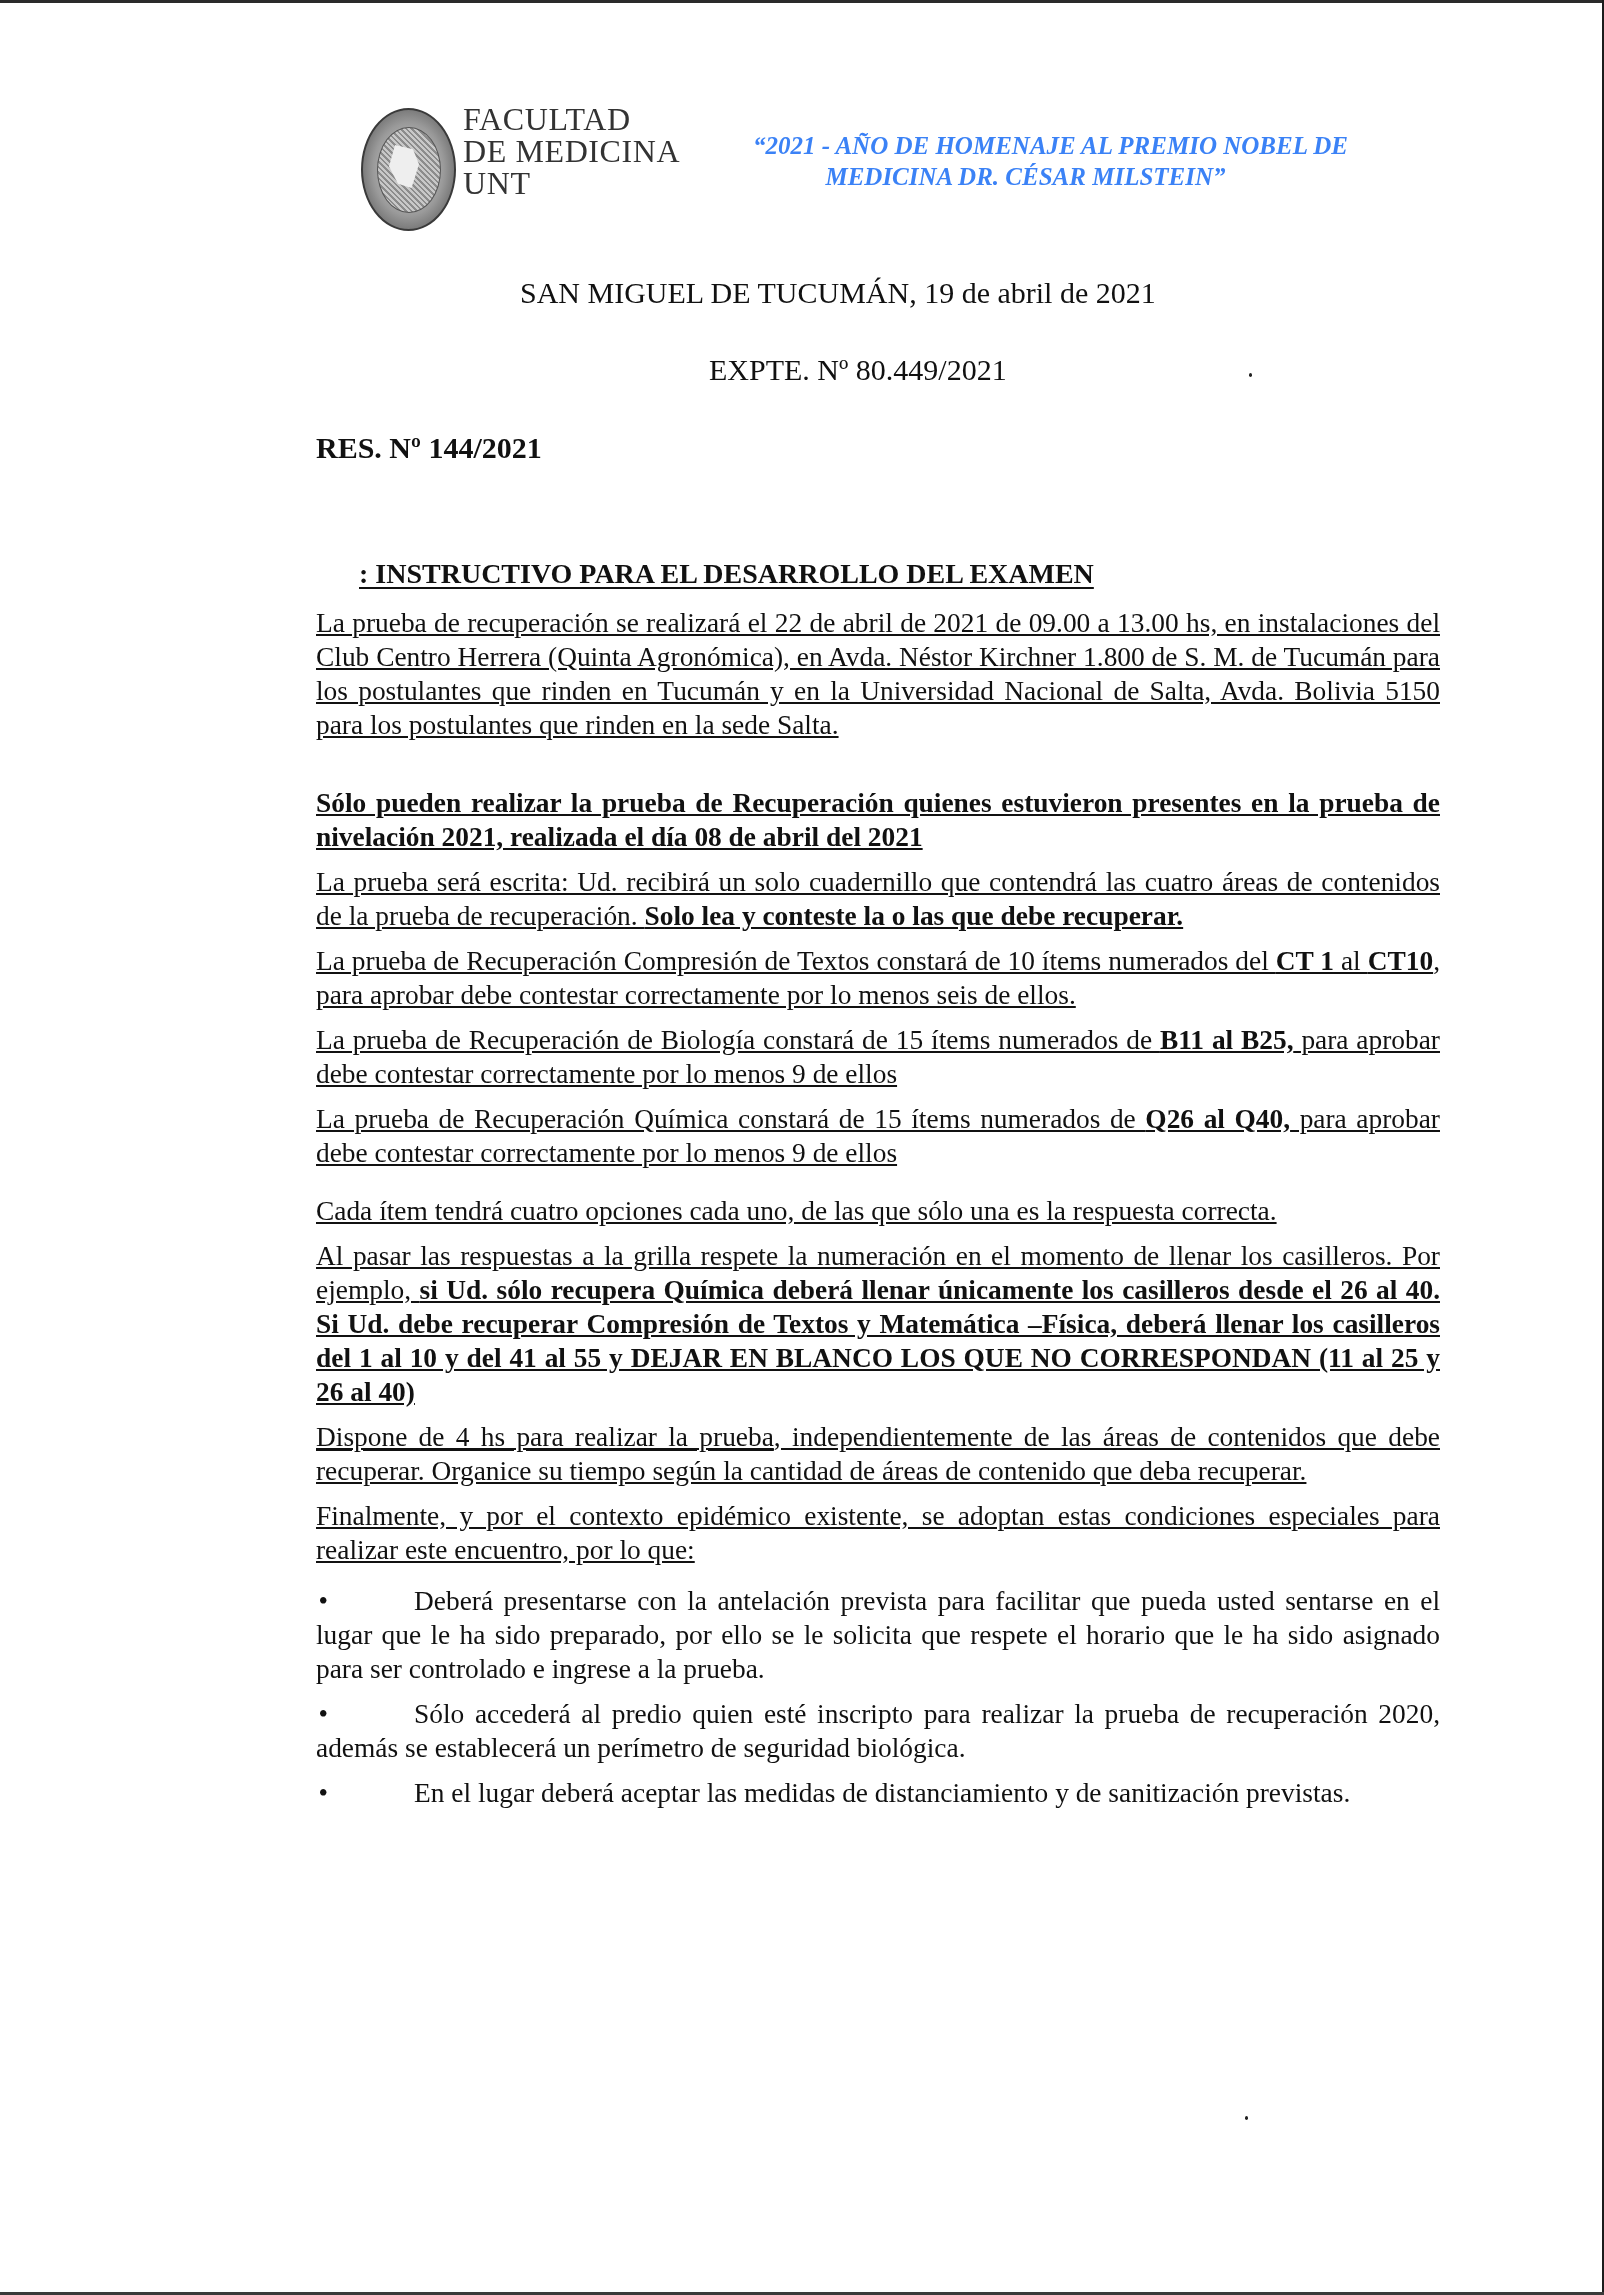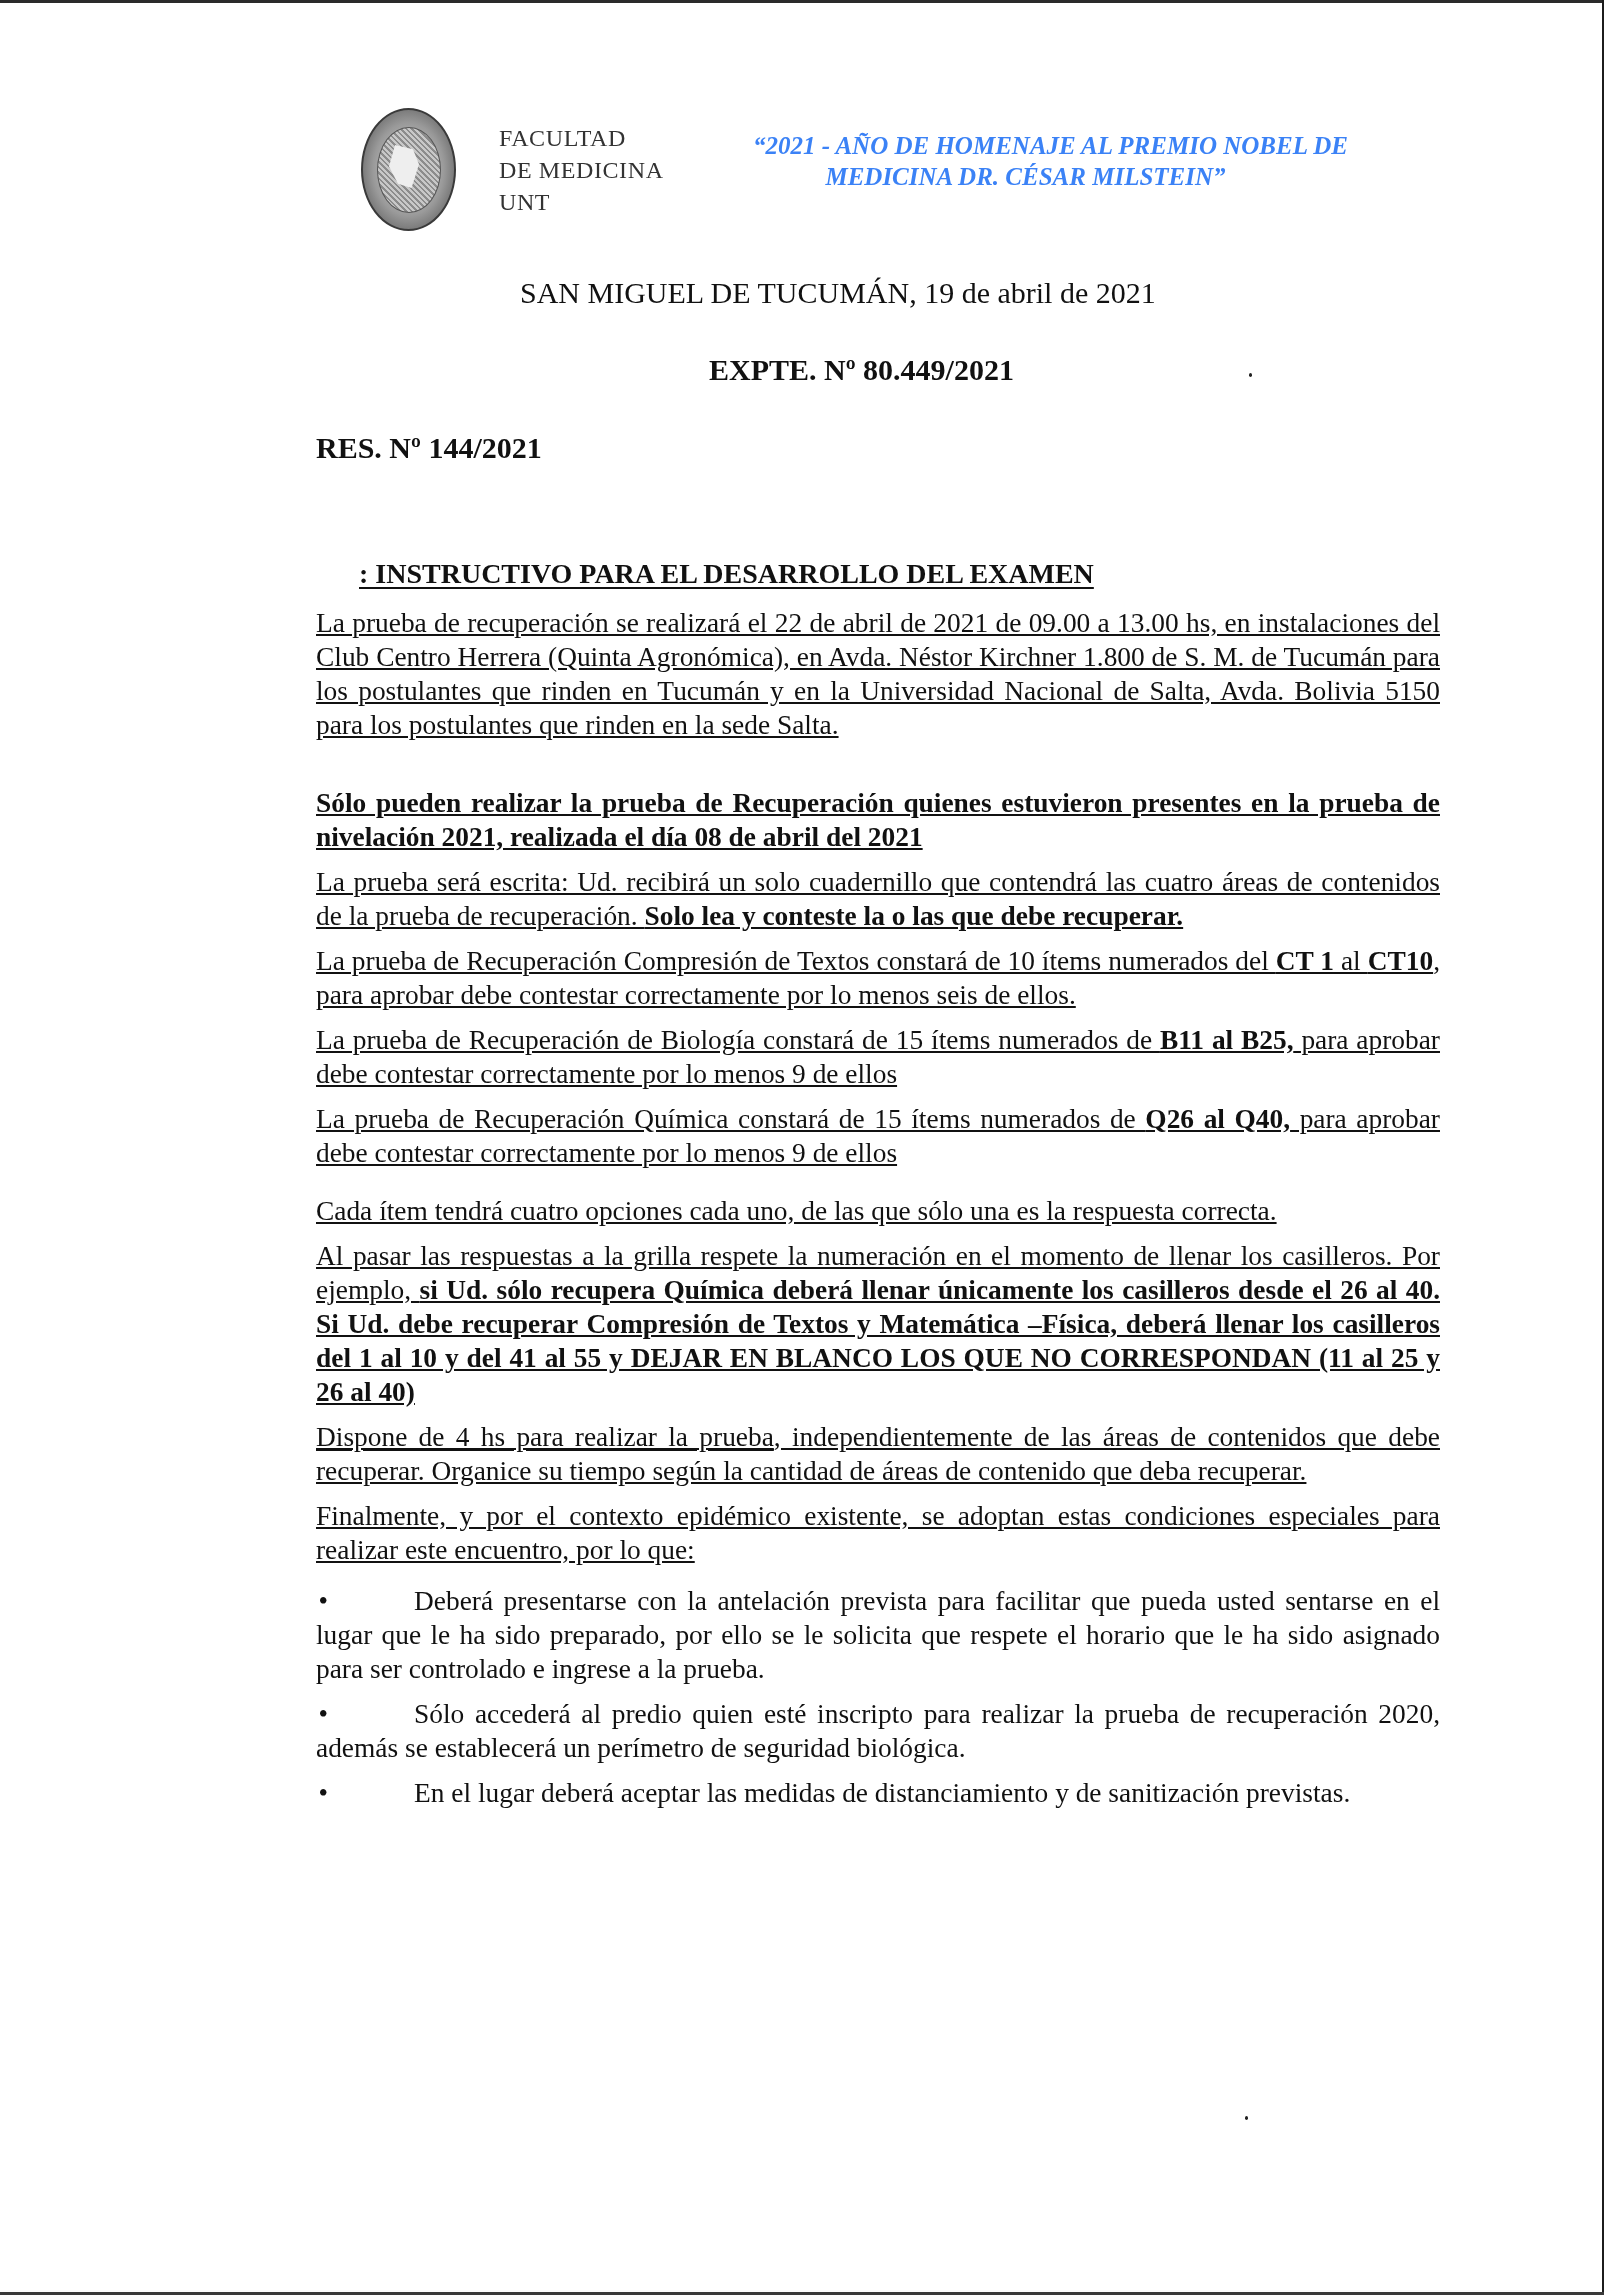--- a/index.html
+++ b/index.html
@@ -25,35 +25,35 @@
   .seal-inner {
     position: absolute; left: 14px; top: 17px; width: 62px; height: 84px;
     border-radius: 50%; border: 1.9px solid #555;
     background: repeating-linear-gradient(45deg, #8c8c8c 0 1.9px, #c8c8c8 1.9px 3.9px);
   }
   .seal-map {
     position: absolute; left: 26px; top: 35px; width: 30px; height: 43px;
     background: #eeeeee; clip-path: polygon(20% 0, 80% 10%, 100% 45%, 75% 100%, 30% 90%, 0 50%);
   }
   .faculty {
-    position: absolute; left: 463px; top: 122px;
-    font-family: "Liberation Serif", serif; font-size: 24px; line-height: 32px;
-    color: #333333; letter-spacing: 0.6px; margin-left: 36px;
+    position: absolute; left: 463px; top: 103px;
+    font-family: "Liberation Serif", serif; font-size: 32px; line-height: 32px;
+    color: #333333; letter-spacing: 0.6px;
   }
   .faculty div { height: 32px; }
   .motto {
     position: absolute; left: 703px; top: 130px; width: 645px;
     font-style: italic; font-weight: bold; font-size: 25px; line-height: 31px;
     text-align: right; color: #3b82f6;
   }
   .motto .l1 { display: block; text-align: right; width: 645px; }
   .motto .l2 { display: block; text-align: center; width: 645px; }
 
   .date-line { position: absolute; left: 520px; top: 276px; font-size: 30px; }
-  .expte { position: absolute; left: 709px; top: 353px; font-size: 30px; font-weight: bold; }
+  .expte { position: absolute; left: 709px; top: 353px; font-size: 30px; font-weight: normal; }
   .dot-mark { position: absolute; width: 3.2px; height: 3.9px; background: #222; border-radius: 50%; }
   .res { position: absolute; left: 316px; top: 431px; font-size: 30px; font-weight: bold; }
 
   .title {
     position: absolute; left: 359px; top: 558px; width: 890px;
     font-size: 28px; font-weight: bold; text-decoration: underline;
     text-decoration-thickness: 1.9px; text-underline-offset: 3.9px;
   }
 
   .body {

